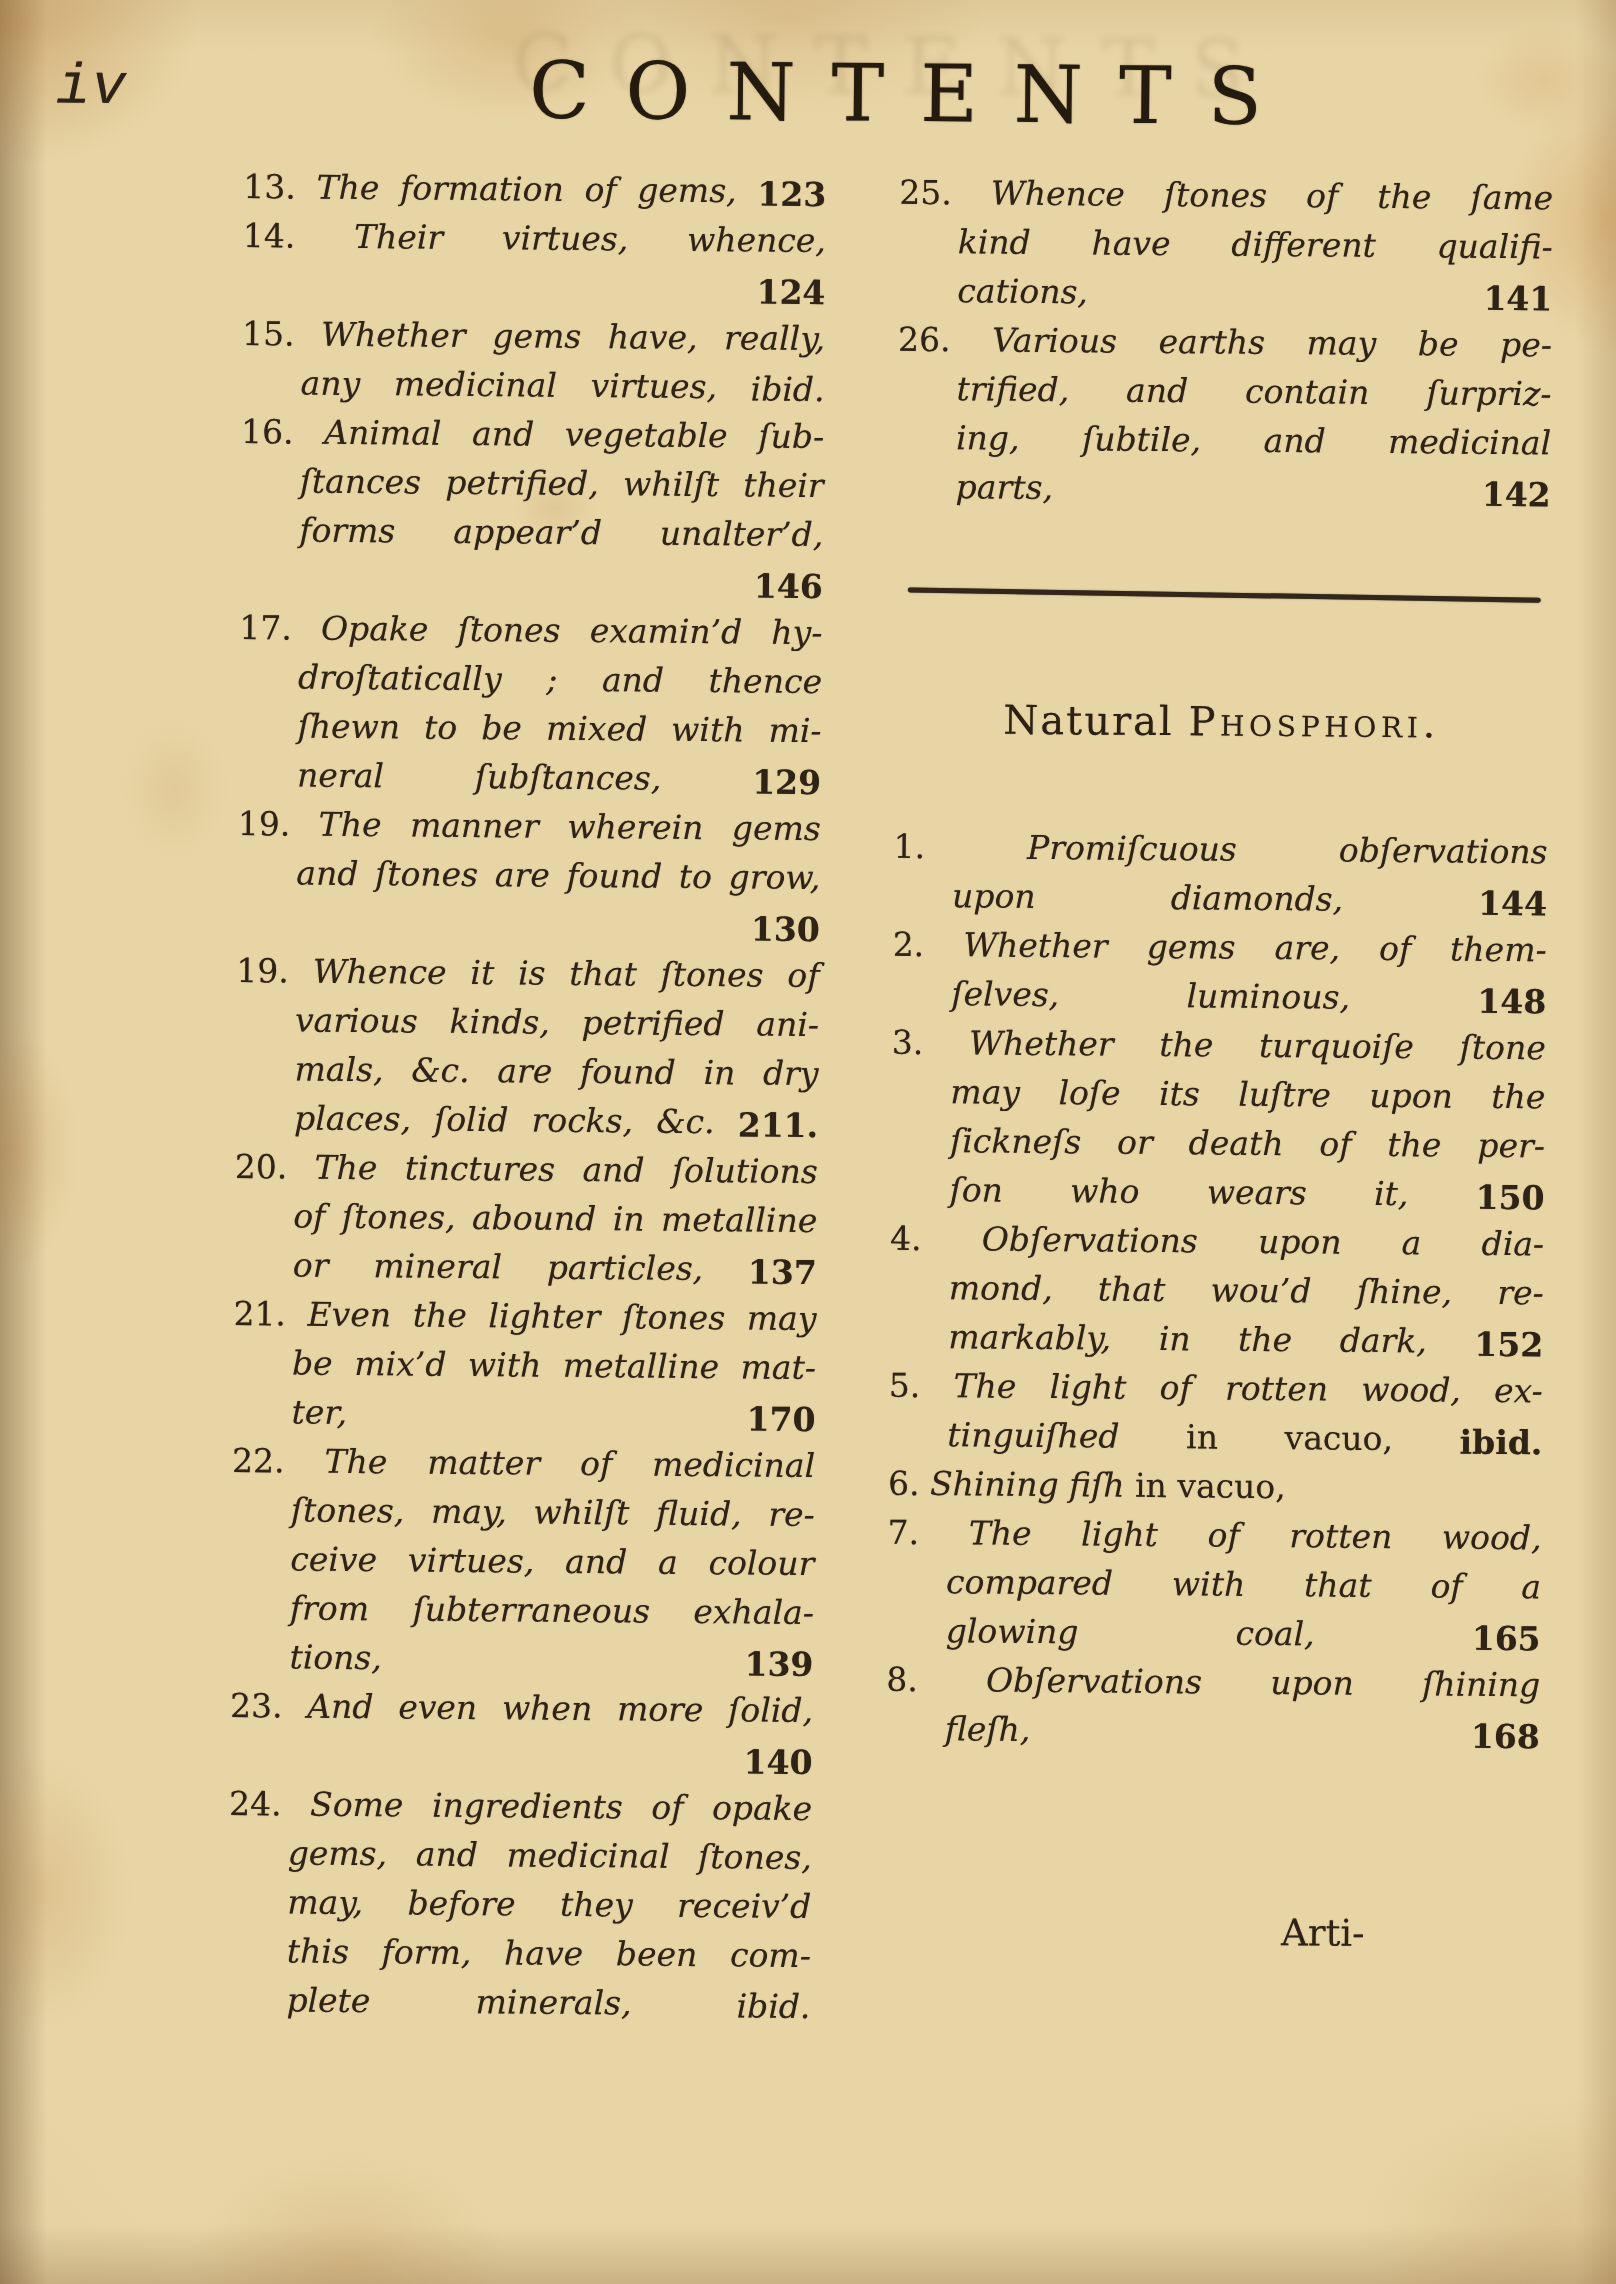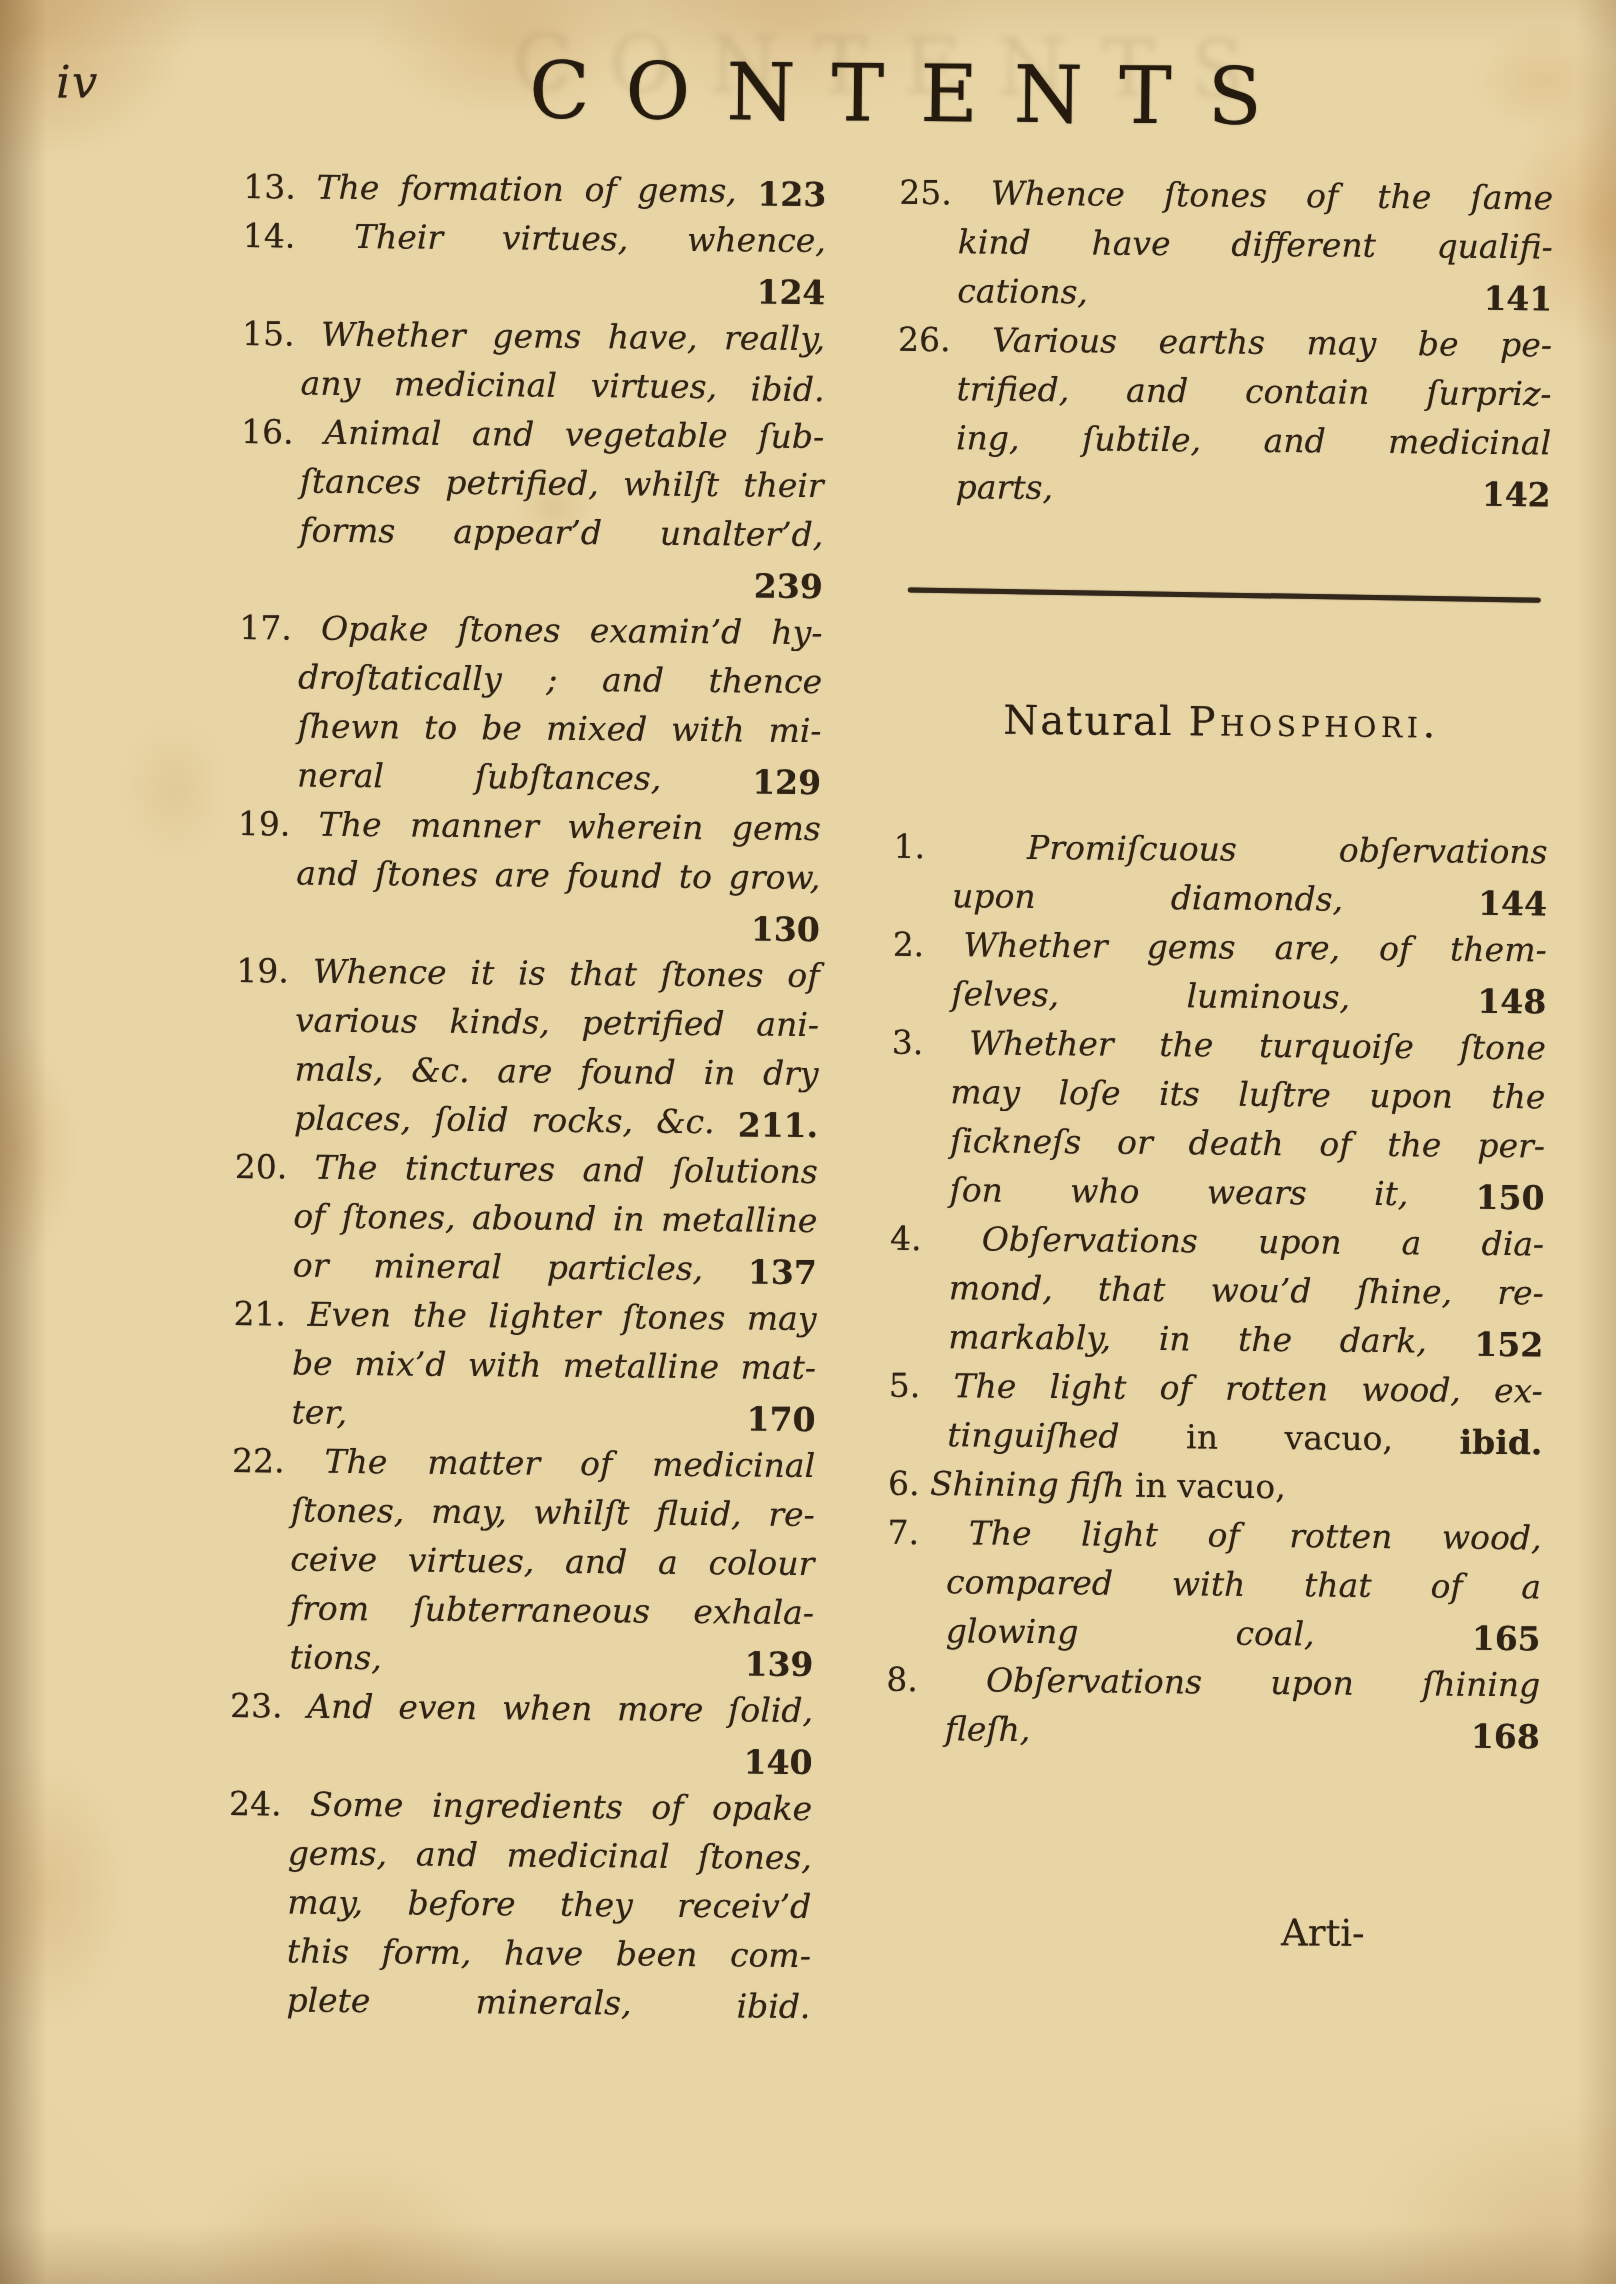--- a/index.html
+++ b/index.html
@@ -24,21 +24,21 @@
       radial-gradient(ellipse 134px 201px at 40px 1892px, rgba(178,118,48,.20), rgba(178,118,48,0) 70%),
       radial-gradient(ellipse 227px 160px at 348px 2260px, rgba(172,112,44,.18), rgba(172,112,44,0) 70%),
       radial-gradient(ellipse 281px 187px at 1551px 2227px, rgba(168,108,42,.15), rgba(168,108,42,0) 70%),
       radial-gradient(ellipse 130% 120% at 50% 46%, rgba(0,0,0,0) 52%, rgba(139,92,40,.26) 97%),
       linear-gradient(90deg, rgba(82,52,20,.38) 0px, rgba(82,52,20,0) 47px),
       linear-gradient(270deg, rgba(120,80,35,.22) 0px, rgba(120,80,35,0) 40px),
       linear-gradient(0deg, rgba(110,72,30,.25) 0px, rgba(110,72,30,0) 60px),
       linear-gradient(180deg, rgba(150,105,50,.12) 0px, rgba(150,105,50,0) 53px);
   }
   .content{position:absolute;inset:0;transform:rotate(.5deg);transform-origin:50% 50%;}
-  .folio{position:absolute;left:47px;top:62px;font-size:45px;font-style:italic;letter-spacing:1.3px;}
+  .folio{position:absolute;left:47px;top:62px;font-size:57px;font-style:italic;letter-spacing:1.3px;font-family:Liberation Mono, monospace;}
   .title{
     position:absolute;left:520px;top:47px;
     font-size:79px;letter-spacing:36px;white-space:nowrap;
     color:#241a0e;
     text-shadow:0 0 1.3px rgba(36,26,14,.65), -17.4px -27px 6px rgba(120,98,58,.14);
   }
   .col{position:absolute;top:167px;font-size:33px;line-height:49px;}
   .col-left{left:235px;width:583px;}
   .col-right{left:891px;width:654px;}
   .entry{margin:0;}
@@ -81,21 +81,21 @@
           <div class="line pgline"><span class="sg-p">124</span></div>
         </div>
         <div class="entry">
           <div class="line first"><span class="sg-n">15. </span><span class="sg-i">Whether gems have, really,</span></div>
           <div class="line cont"><span class="sg-i">any medicinal virtues, </span><span class="sg-pi">ibid.</span></div>
         </div>
         <div class="entry">
           <div class="line first"><span class="sg-n">16. </span><span class="sg-i">Animal and vegetable ſub-</span></div>
           <div class="line cont"><span class="sg-i">ſtances petrified, whilſt their</span></div>
           <div class="line cont"><span class="sg-i">forms appear’d unalter’d,</span></div>
-          <div class="line pgline"><span class="sg-p">239</span></div>
+          <div class="line pgline"><span class="sg-p">146</span></div>
         </div>
         <div class="entry">
           <div class="line first"><span class="sg-n">17. </span><span class="sg-i">Opake ſtones examin’d hy-</span></div>
           <div class="line cont"><span class="sg-i">droſtatically ; and thence</span></div>
           <div class="line cont"><span class="sg-i">ſhewn to be mixed with mi-</span></div>
           <div class="line cont"><span class="sg-i">neral ſubſtances, </span><span class="sg-p">129</span></div>
         </div>
         <div class="entry">
           <div class="line first"><span class="sg-n">19. </span><span class="sg-i">The manner wherein gems</span></div>
           <div class="line cont"><span class="sg-i">and ſtones are found to grow,</span></div>

